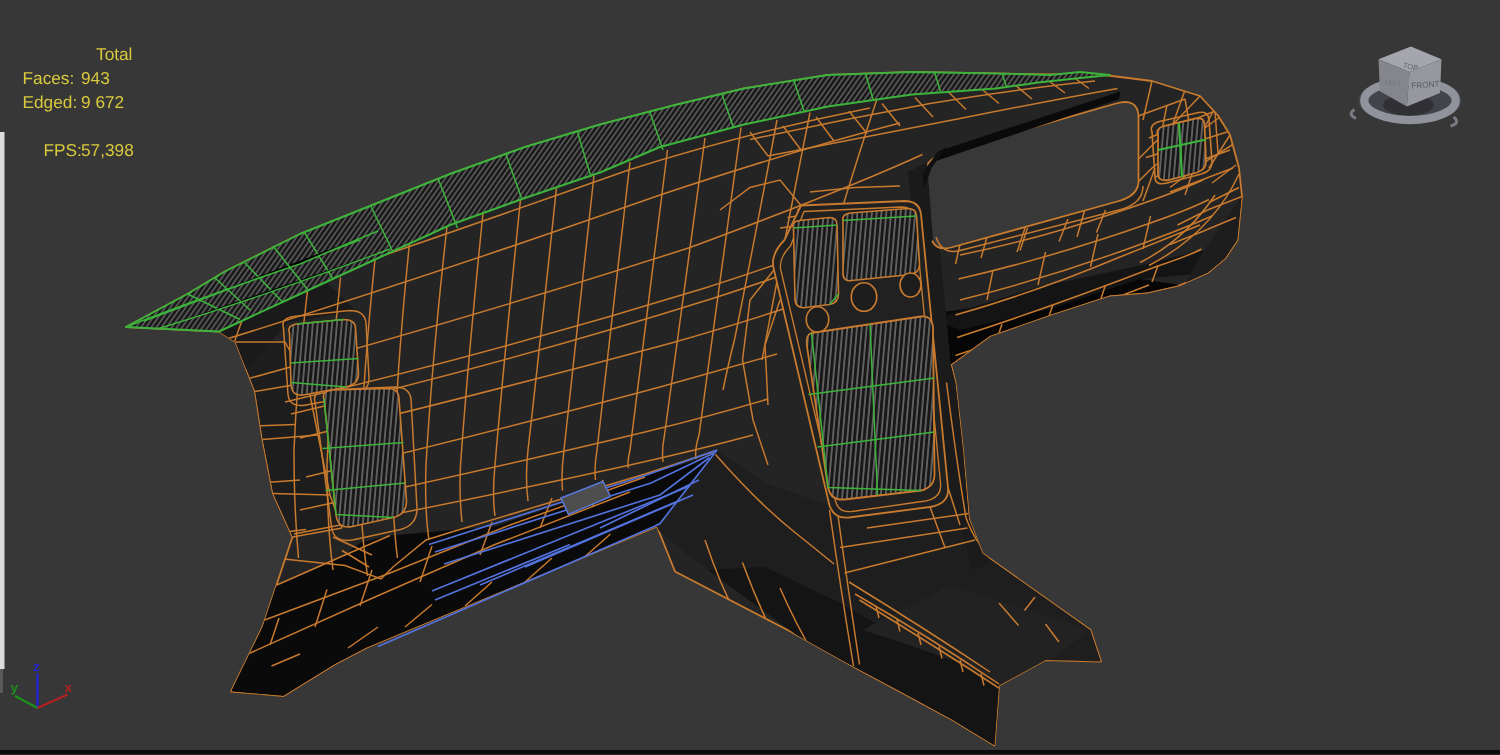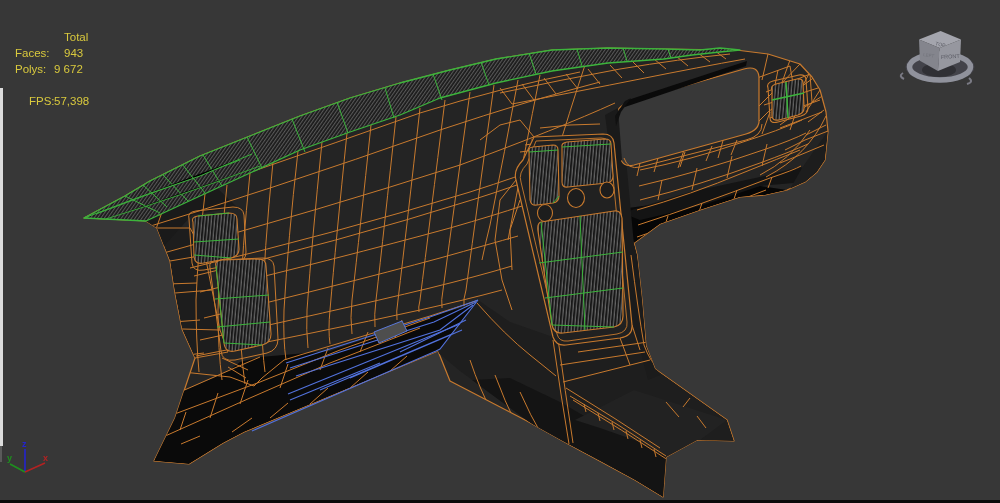--- a/index.html
+++ b/index.html
@@ -240,18 +240,18 @@
 <line x1="25" y1="472" x2="10" y2="464" stroke="#1e8f1e"></line>
 <line x1="25" y1="472" x2="45" y2="463" stroke="#b22222"></line>
 </g>
 <text x="22" y="447" font-family="Liberation Sans,sans-serif" font-size="9" font-weight="bold" fill="#2323cf">z</text>
 <text x="7" y="461" font-family="Liberation Sans,sans-serif" font-size="9" font-weight="bold" fill="#1e8f1e">y</text>
 <text x="43" y="461" font-family="Liberation Sans,sans-serif" font-size="9" font-weight="bold" fill="#b22222">x</text>
 </svg>
 
 <div class="stat" style="left:64px;top:31px">Total</div>
 <div class="stat" style="left:15px;top:47px">Faces:</div>
-<div class="stat" style="left:64px;top:47px">943</div>
-<div class="stat" style="left:15px;top:63px">Polys:</div>
+<div class="stat" style="left:54px;top:47px">943</div>
+<div class="stat" style="left:15px;top:63px">Edged:</div>
 <div class="stat" style="left:54px;top:63px">9 672</div>
 <div class="stat" style="left:29px;top:95px">FPS:</div>
 <div class="stat" style="left:54px;top:95px">57,398</div>
 </div>
 
 </body></html>

